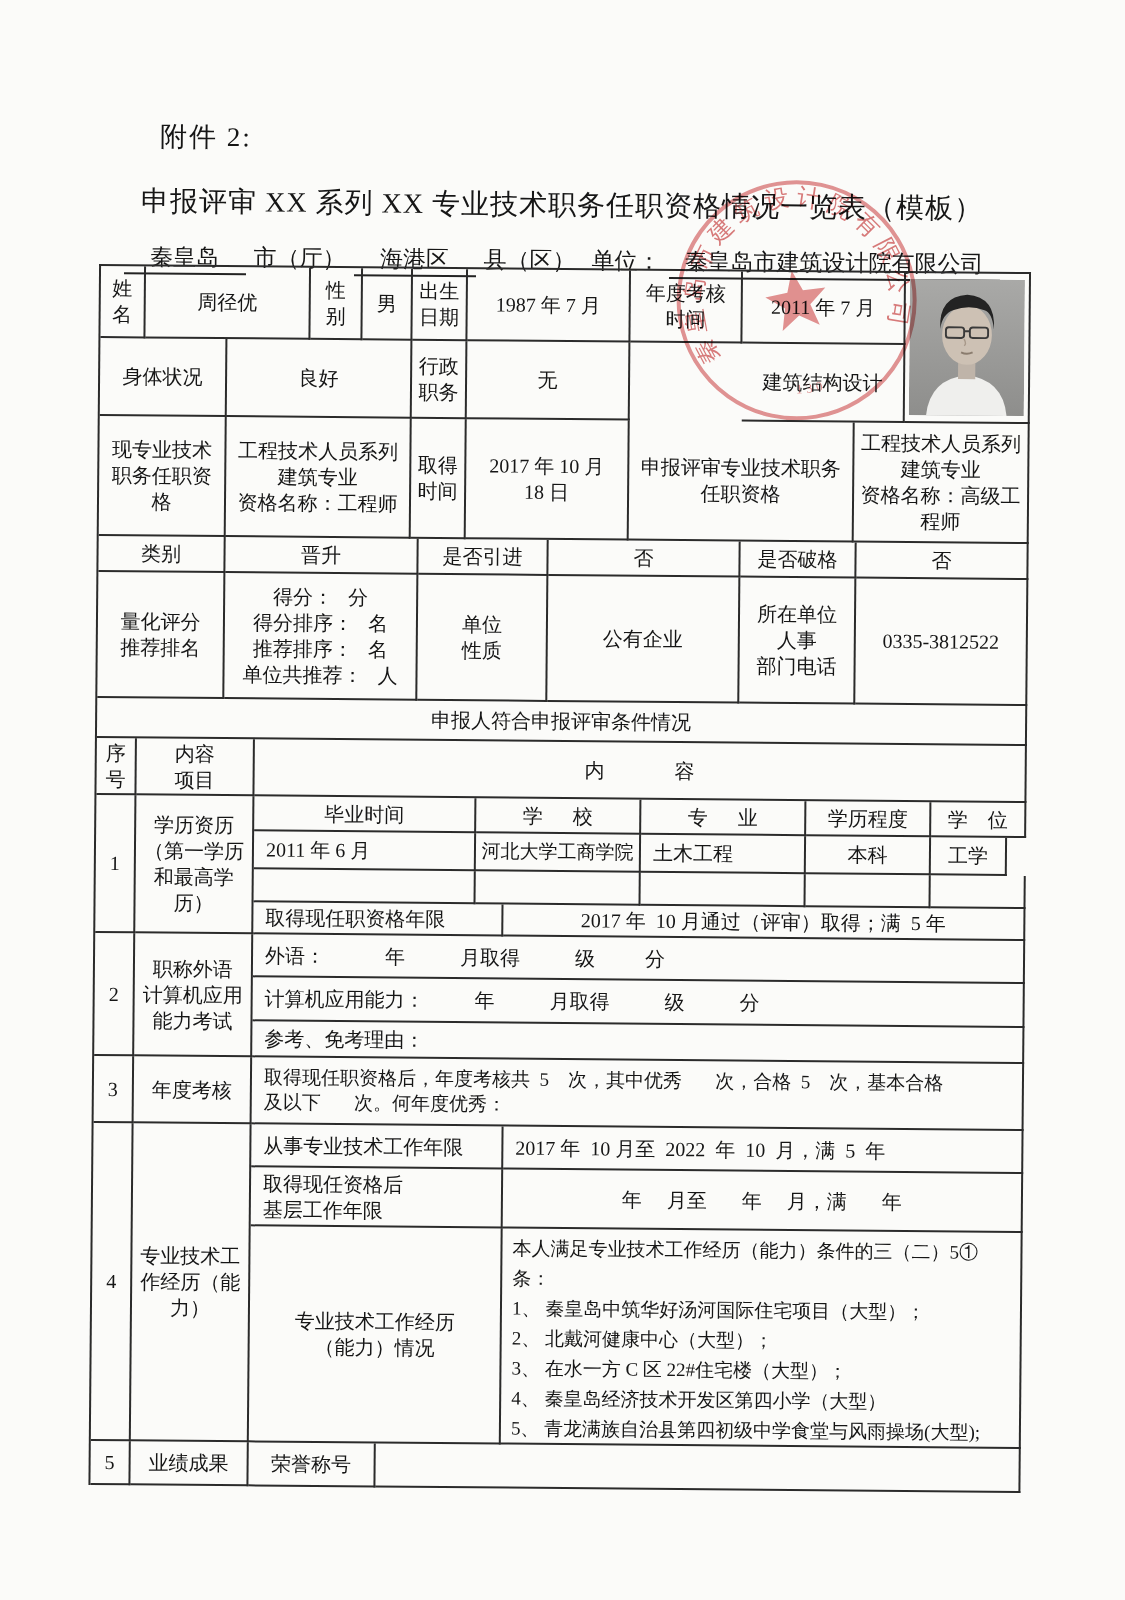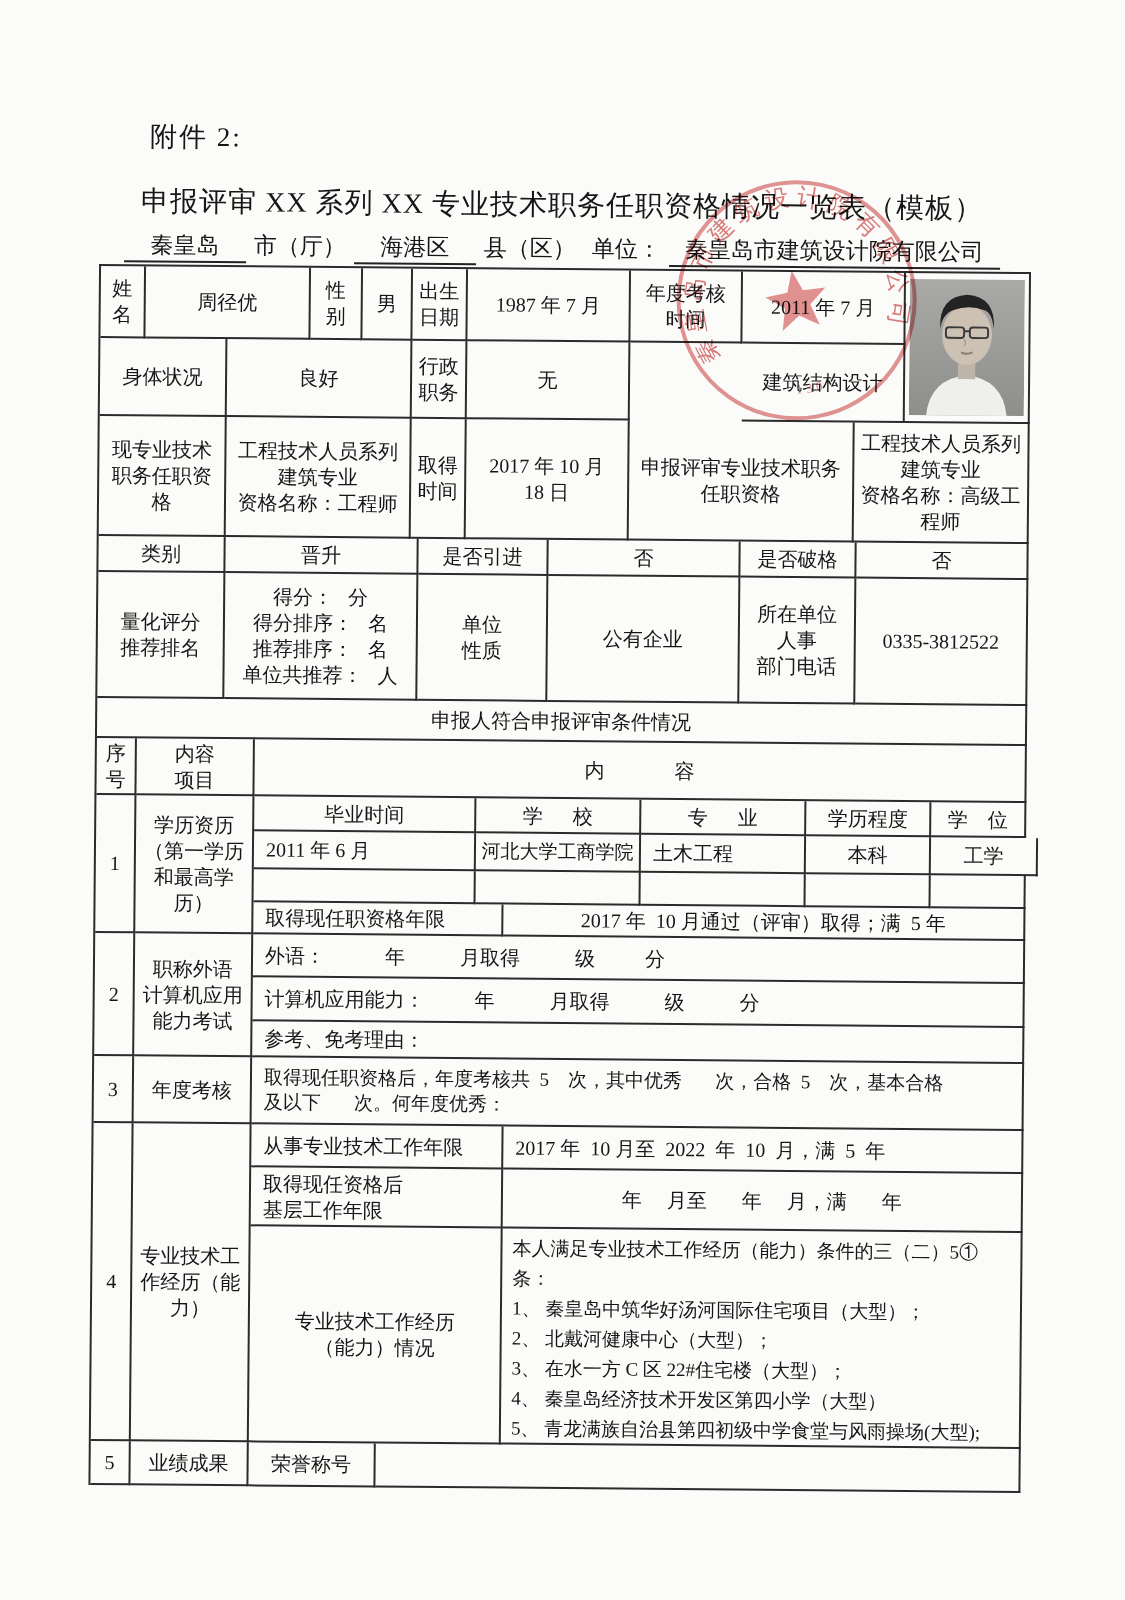--- a/index.html
+++ b/index.html
@@ -3,25 +3,25 @@
 <meta charset="utf-8">
 <style>
   html,body{margin:0;padding:0;}
   body{
     width:1125px;height:1600px;overflow:hidden;
     background:#fbfbf9;
     font-family:"Liberation Serif","DejaVu Serif",serif;
     color:#161616;
   }
   .scan{position:relative;width:1125px;height:1600px;transform:rotate(0.5deg);transform-origin:560px 160px;}
-  .attachment{position:absolute;left:150px;top:122px;font-size:27px;letter-spacing:2px;}
+  .attachment{position:absolute;left:160px;top:122px;font-size:27px;letter-spacing:2px;}
   .doc-title{position:absolute;left:0;top:186px;width:1125px;text-align:center;font-size:28px;letter-spacing:1px;}
   .unit-line{position:absolute;left:0;top:233px;width:1125px;text-align:center;font-size:23px;white-space:pre;}
   .ufield{display:inline-block;border-bottom:2px solid #222;padding:0 16px;min-width:90px;text-align:center;}
-  .usep{display:inline-block;padding:0 8px;}
+  .usep{display:inline-block;padding:0 8px;margin-top:12px;}
   
   .tbl{position:absolute;left:100px;top:268px;width:932px;height:1221px;
        border-top:2px solid #2b2b2b;border-left:2px solid #2b2b2b;box-sizing:border-box;}
   .cell{position:absolute;box-sizing:border-box;
         border-right:2px solid #2b2b2b;border-bottom:2px solid #2b2b2b;
         display:flex;align-items:center;justify-content:center;
         text-align:center;font-size:20px;line-height:1.3;white-space:pre-wrap;overflow:hidden;}
   .left{justify-content:flex-start;text-align:left;padding-left:12px;}
   .small{font-size:19px;}
   .explist{align-items:flex-start;flex-direction:column;justify-content:flex-start;
@@ -138,21 +138,21 @@
 历）</div>
     <div class="cell" style="left:158px;top:529px;width:222px;height:35px">毕业时间</div>
     <div class="cell" style="left:380px;top:529px;width:165px;height:35px">学      校</div>
     <div class="cell" style="left:545px;top:529px;width:165px;height:35px">专      业</div>
     <div class="cell" style="left:710px;top:529px;width:125px;height:35px">学历程度</div>
     <div class="cell" style="left:835px;top:529px;width:95px;height:35px">学    位</div>
     <div class="cell left" style="left:158px;top:564px;width:222px;height:38px">2011 年 6 月</div>
     <div class="cell small" style="left:380px;top:564px;width:165px;height:38px">河北大学工商学院</div>
     <div class="cell left" style="left:545px;top:564px;width:165px;height:38px">土木工程</div>
     <div class="cell" style="left:710px;top:564px;width:125px;height:38px">本科</div>
-    <div class="cell" style="left:835px;top:564px;width:107px;height:38px">工学</div>
+    <div class="cell" style="left:835px;top:564px;width:76px;height:38px">工学</div>
     <div class="cell" style="left:158px;top:602px;width:222px;height:33px"></div>
     <div class="cell" style="left:380px;top:602px;width:165px;height:33px"></div>
     <div class="cell" style="left:545px;top:602px;width:165px;height:33px"></div>
     <div class="cell" style="left:710px;top:602px;width:125px;height:33px"></div>
     <div class="cell" style="left:835px;top:602px;width:95px;height:33px"></div>
     <div class="cell left" style="left:158px;top:635px;width:250px;height:32px">取得现任职资格年限</div>
     <div class="cell" style="left:408px;top:635px;width:522px;height:32px">2017 年  10 月通过（评审）取得；满  5 年</div>
 
     <div class="cell" style="left:0;top:667px;width:40px;height:123px">2</div>
     <div class="cell" style="left:40px;top:667px;width:118px;height:123px">职称外语

